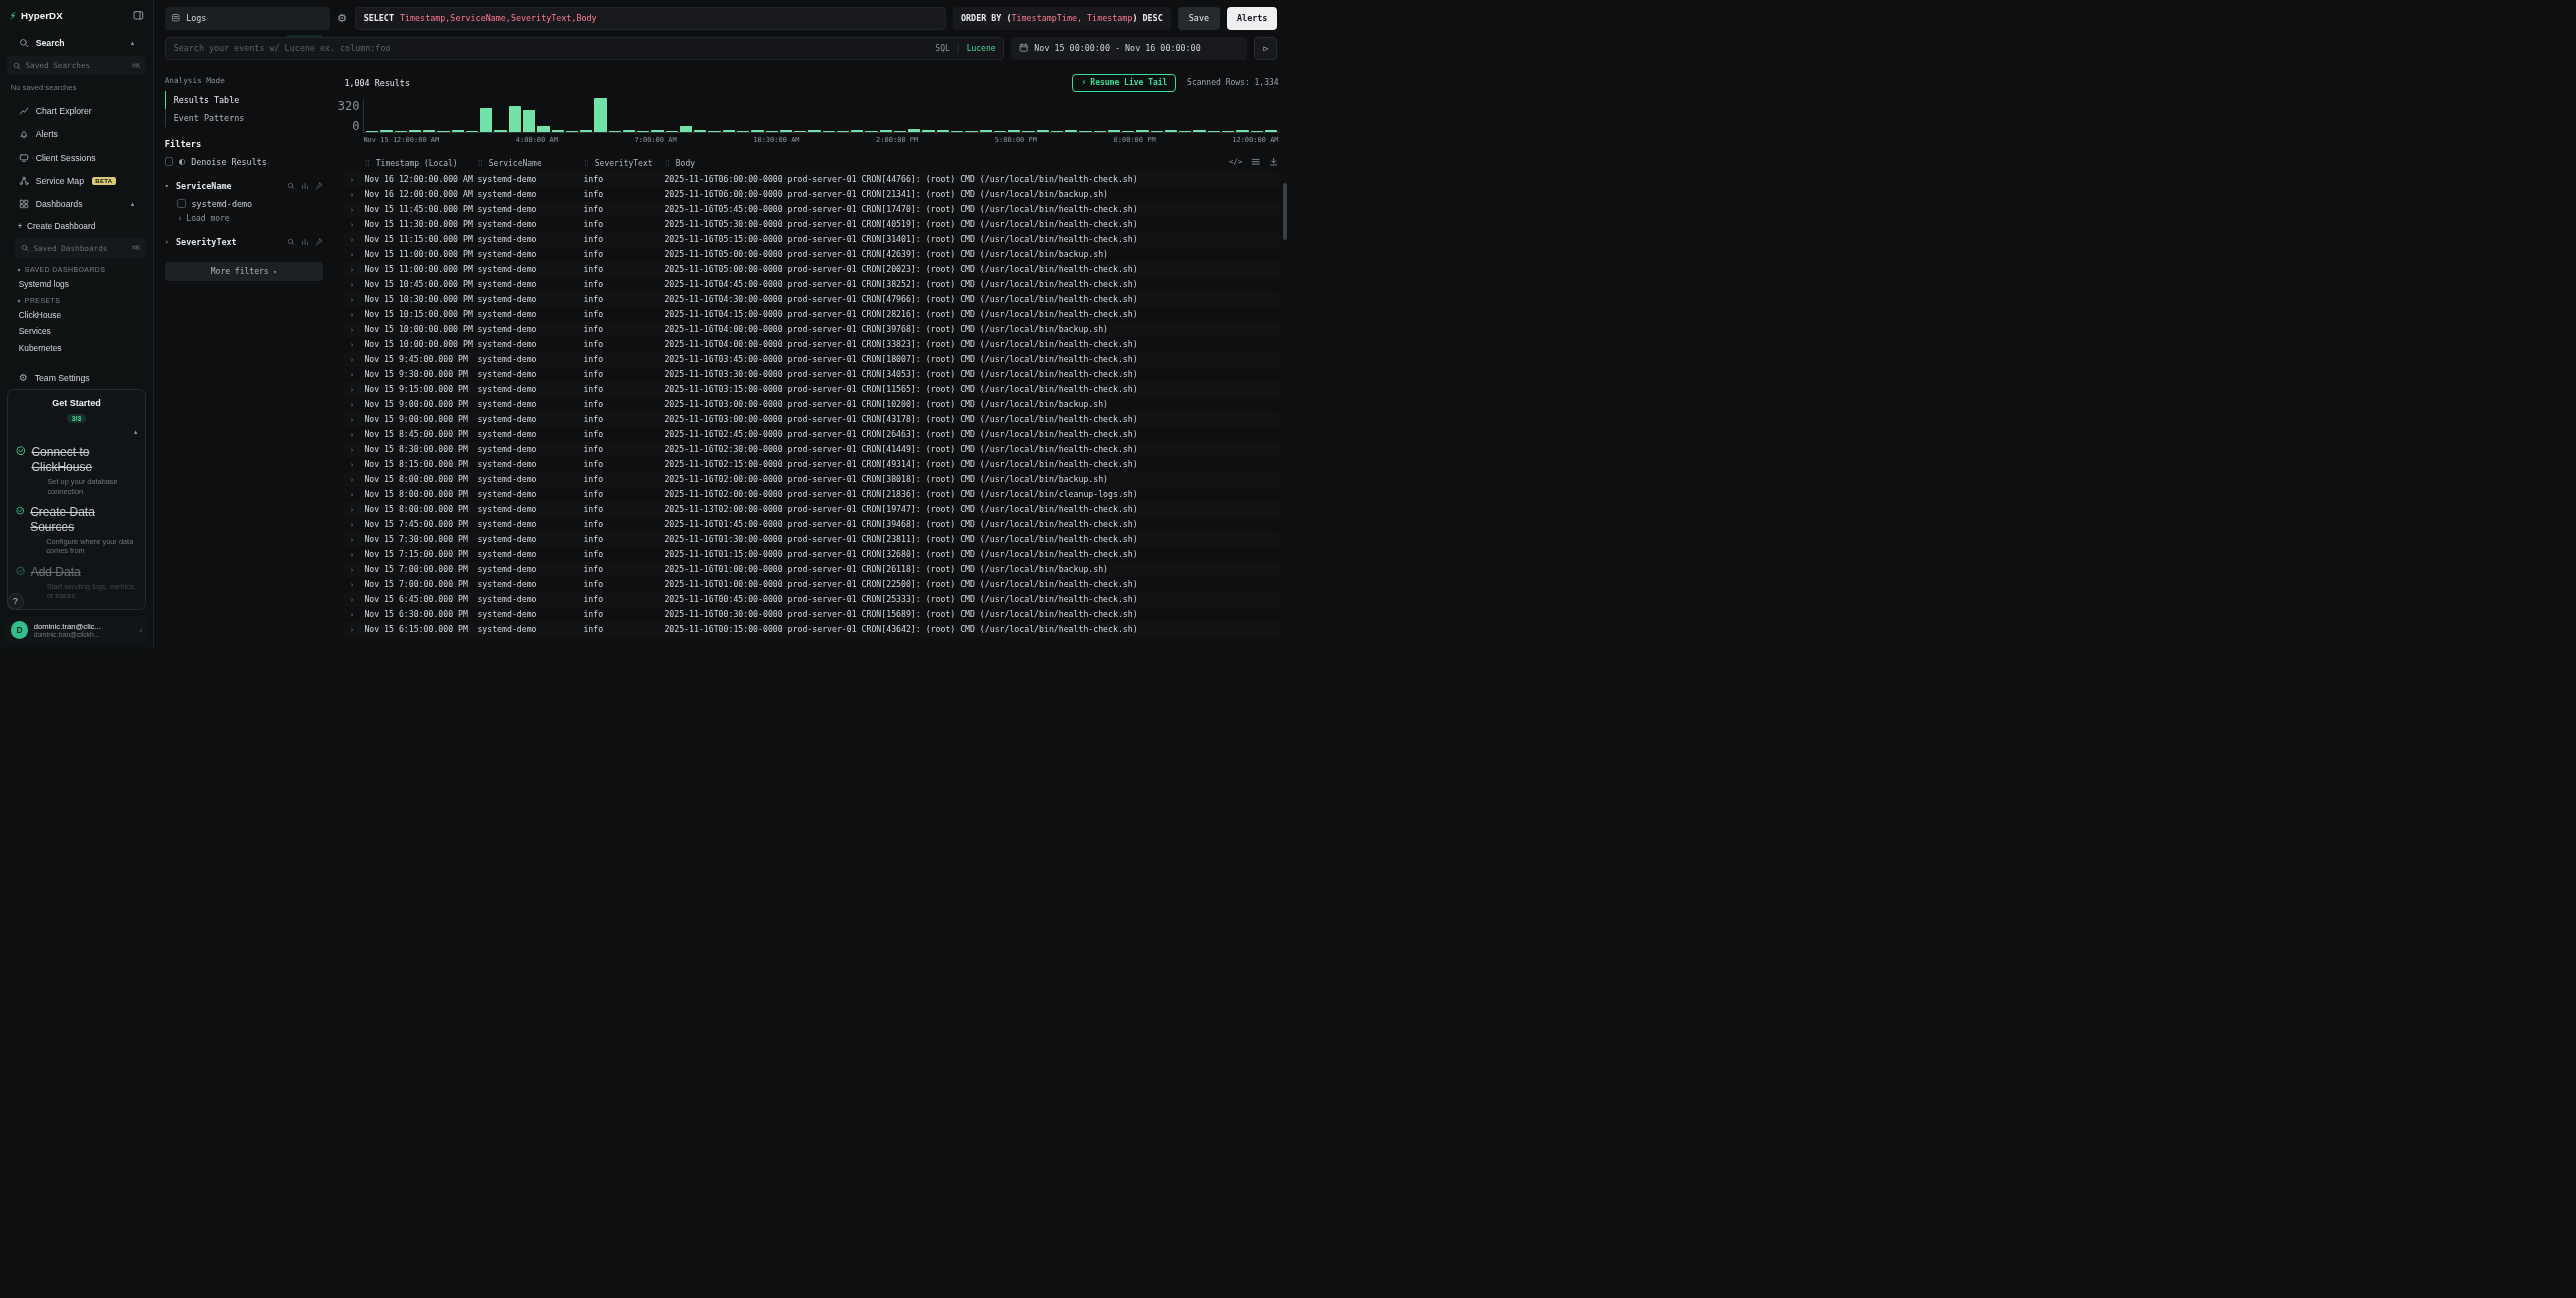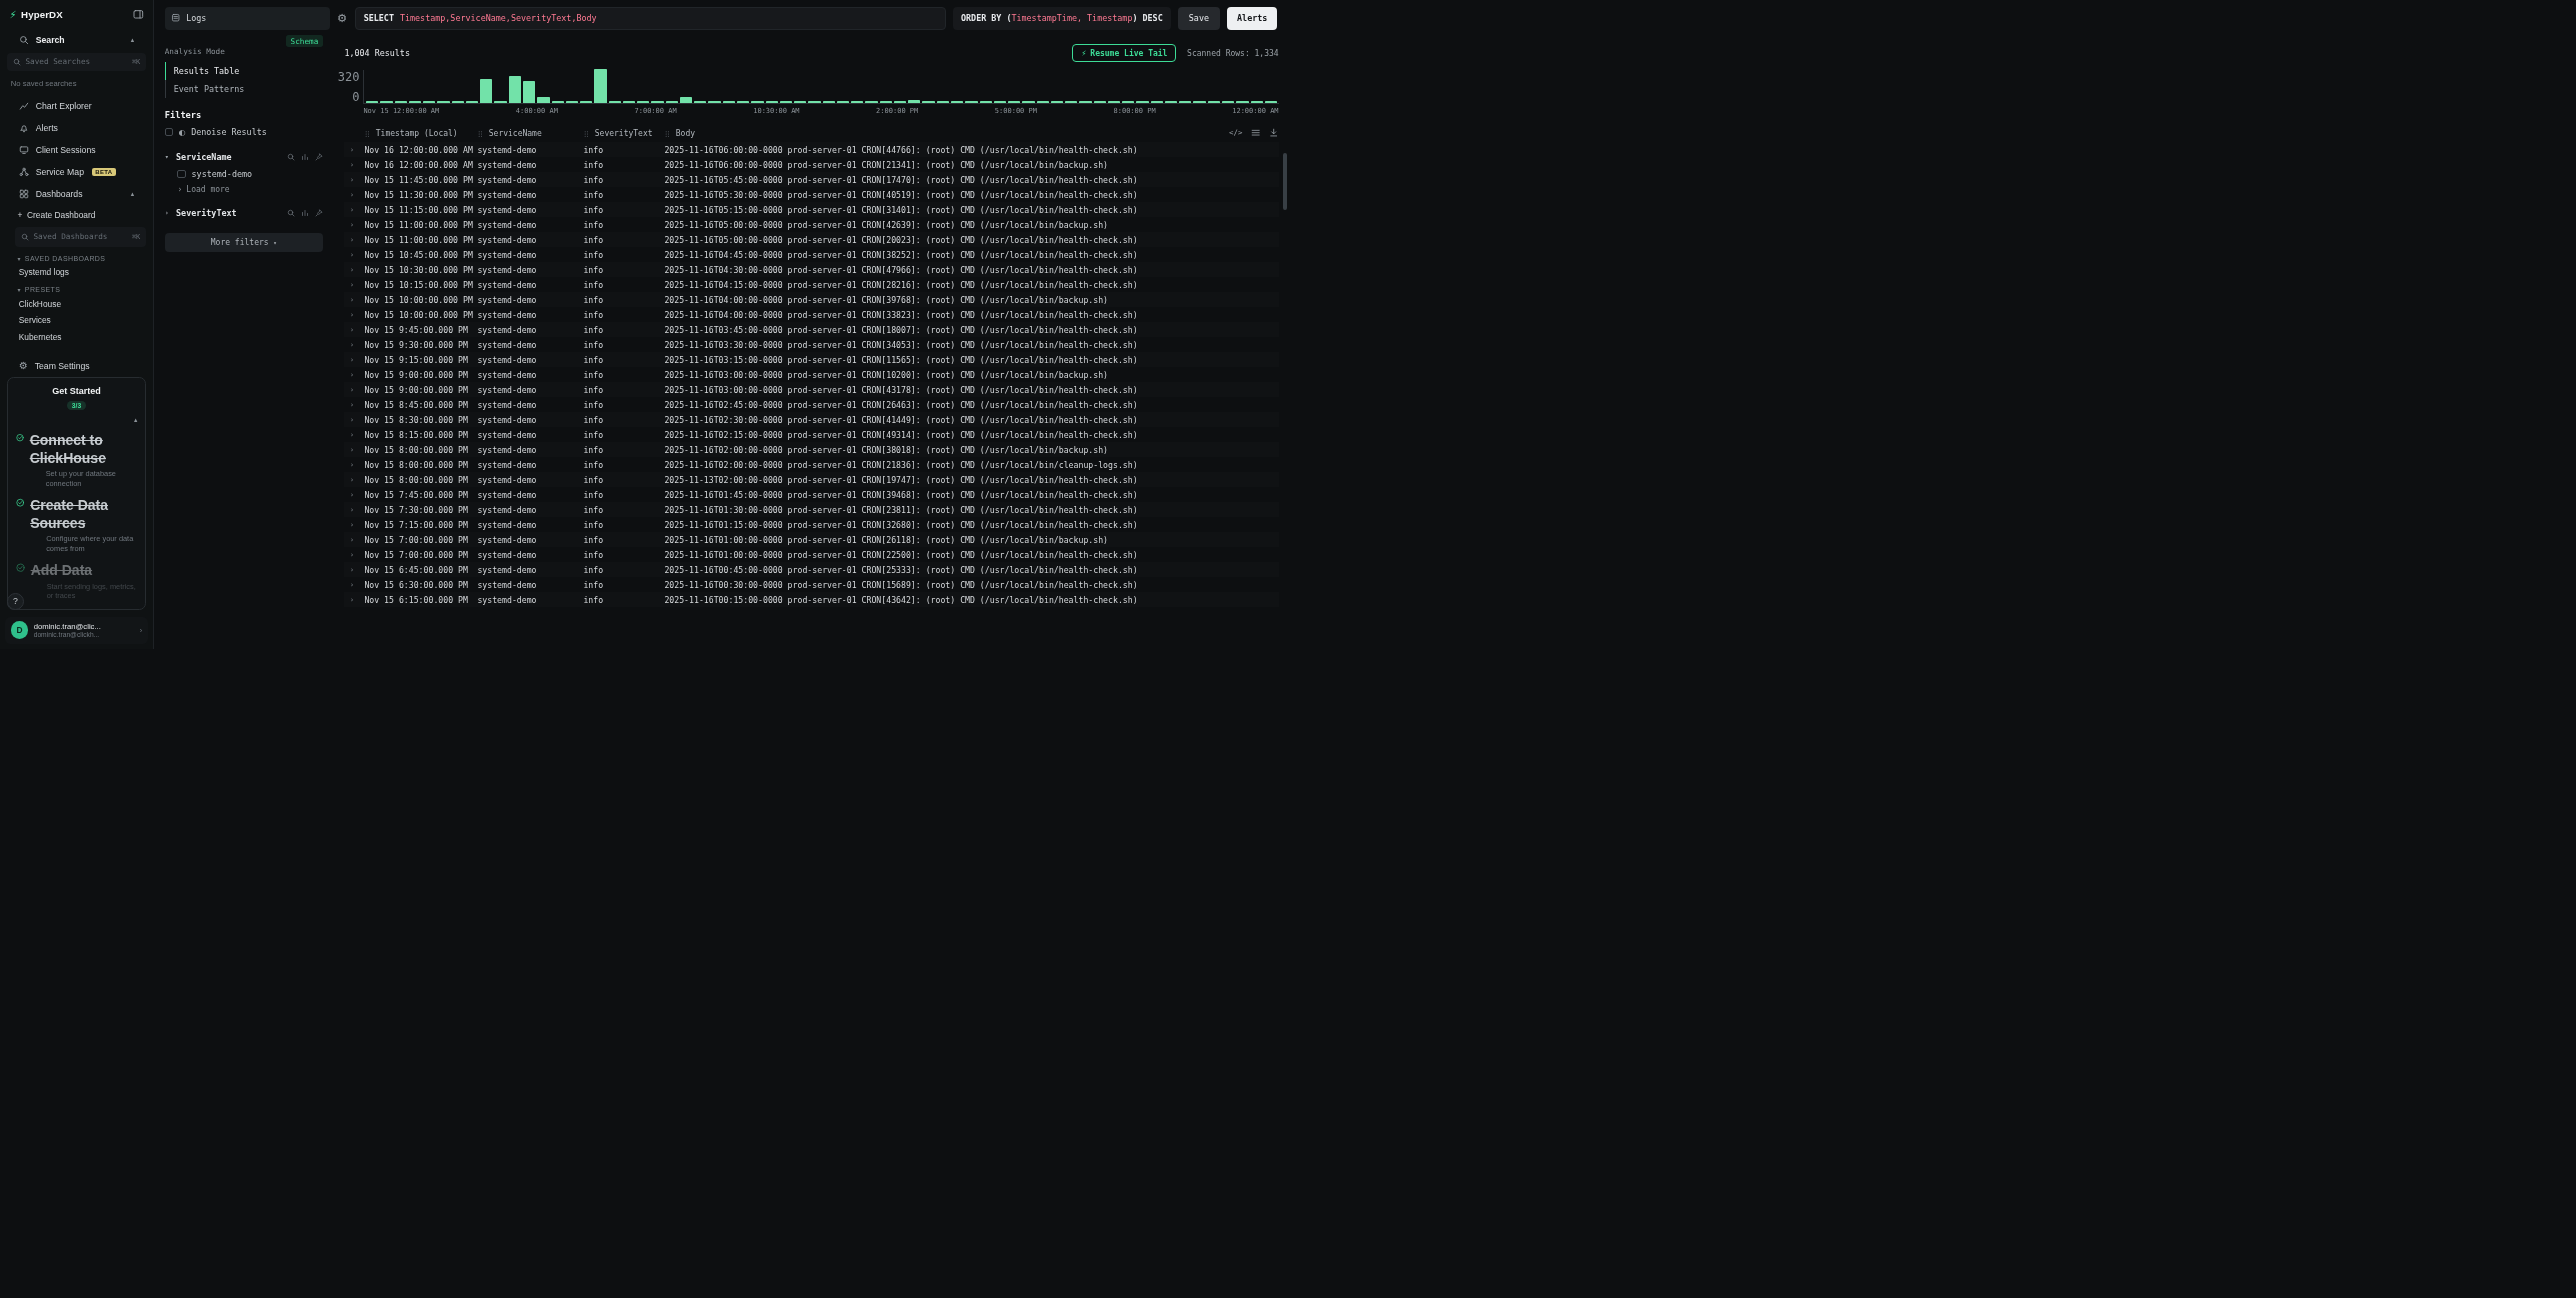--- a/index.html
+++ b/index.html
@@ -37,21 +37,21 @@
   .side-item { padding:3.4px 9.4px 3.4px 10.7px; font-size:8.4px; color:#d2d6da; cursor:pointer; }
   .create-dash { display:flex; align-items:center; gap:4.7px; padding:5.4px 9.4px; font-size:8.4px; color:#d2d6da; cursor:pointer; }
 
   .get-started { margin:auto 6.7px 4px; border:0.7px solid #272c30; border-radius:6.7px; padding:8px; background:#111416; }
   .gs-head { display:flex; align-items:center; gap:5.4px;flex-direction:column; }
   .gs-title { font-weight:700; font-size:9px; color:#f0f2f3; }
   .gs-badge { background:rgba(61,220,151,.15); color:#3ddc97; font-size:6.7px; padding:1px 4.7px; border-radius:6px; font-weight:700; }
   .gs-chevron { margin-left:auto; color:#8b9298; font-size:6.7px; }
   .gs-item { display:flex; gap:6px; margin-top:8.7px; }
   .gs-item.faded { opacity:.5; }
-  .gs-item-title { font-size:14px; color:#c6cbcf; text-decoration:line-through; font-weight:700; line-height:1.25; }
+  .gs-item-title { font-size:12px; color:#c6cbcf; text-decoration:line-through; font-weight:400; line-height:1.25; }
   .gs-item-sub { font-size:7.4px; color:#70777e; margin-top:2px; line-height:1.3;margin-left:16px; }
 
   .help-fab { position:absolute; left:6.7px; bottom:39px; width:17.5px; height:17.5px; border-radius:50%; background:#191d20;
               border:0.7px solid #2c3136; display:flex; align-items:center; justify-content:center; color:#c6cbcf; font-size:8.7px; cursor:pointer; z-index:2; }
 
   .user-row { margin:2.7px 5.4px 5.4px; padding:4.7px 5.4px; border-radius:5.4px; display:flex; align-items:center; gap:5.4px; background:#121517; cursor:pointer; }
   .avatar { width:17.5px; height:17.5px; border-radius:50%; background:#2fc08b; color:#0b2b1e; font-weight:700; font-size:8.4px;
             display:flex; align-items:center; justify-content:center; flex:none; }
   .user-name { font-size:7.7px; color:#e2e5e8; white-space:nowrap; }
   .user-email { font-size:6.7px; color:#70777e; white-space:nowrap; }
@@ -321,20 +321,42 @@
     <div class="orderby-box">
       <span class="kw">ORDER BY (</span>
         <span class="fields">TimestampTime, Timestamp</span>
         <span class="kw">) DESC</span>
     </div>
 
     <div class="btn-dark">Save</div>
     <div class="btn-light">Alerts</div>
   </div>
 
+  <div class="row2">
+    <div class="search-wrap">
+      <input class="search-input" placeholder="Search your events w/ Lucene ex. column:foo" style="">
+      <span class="lang-toggle">
+        <span class="lang-sql">SQL</span>
+        <span class="lang-sep">|</span>
+        <span class="lang-lucene">Lucene</span>
+      </span>
+    </div>
+    <div class="date-box">
+      <svg class="icon" width="9.4" height="9.4" viewBox="0 0 16 16">
+          <rect x="2" y="3" width="12" height="11" rx="1.5"></rect>
+          <line x1="2" y1="6.5" x2="14" y2="6.5"></line>
+          <line x1="5" y1="1.5" x2="5" y2="4"></line>
+          <line x1="11" y1="1.5" x2="11" y2="4"></line>
+        </svg>
+      <span>Nov 15 00:00:00 - Nov 16 00:00:00</span>
+    </div>
+    <div class="run-btn">
+        <span>▷</span>
+      </div>
+  </div>
 
   <div class="content">
 
     <div class="filter-panel">
       <div class="fp-label">Analysis Mode</div>
       <div class="mode-item active">Results Table</div>
       <div class="mode-item">Event Patterns</div>
 
       <div class="fp-title">Filters</div>
 

